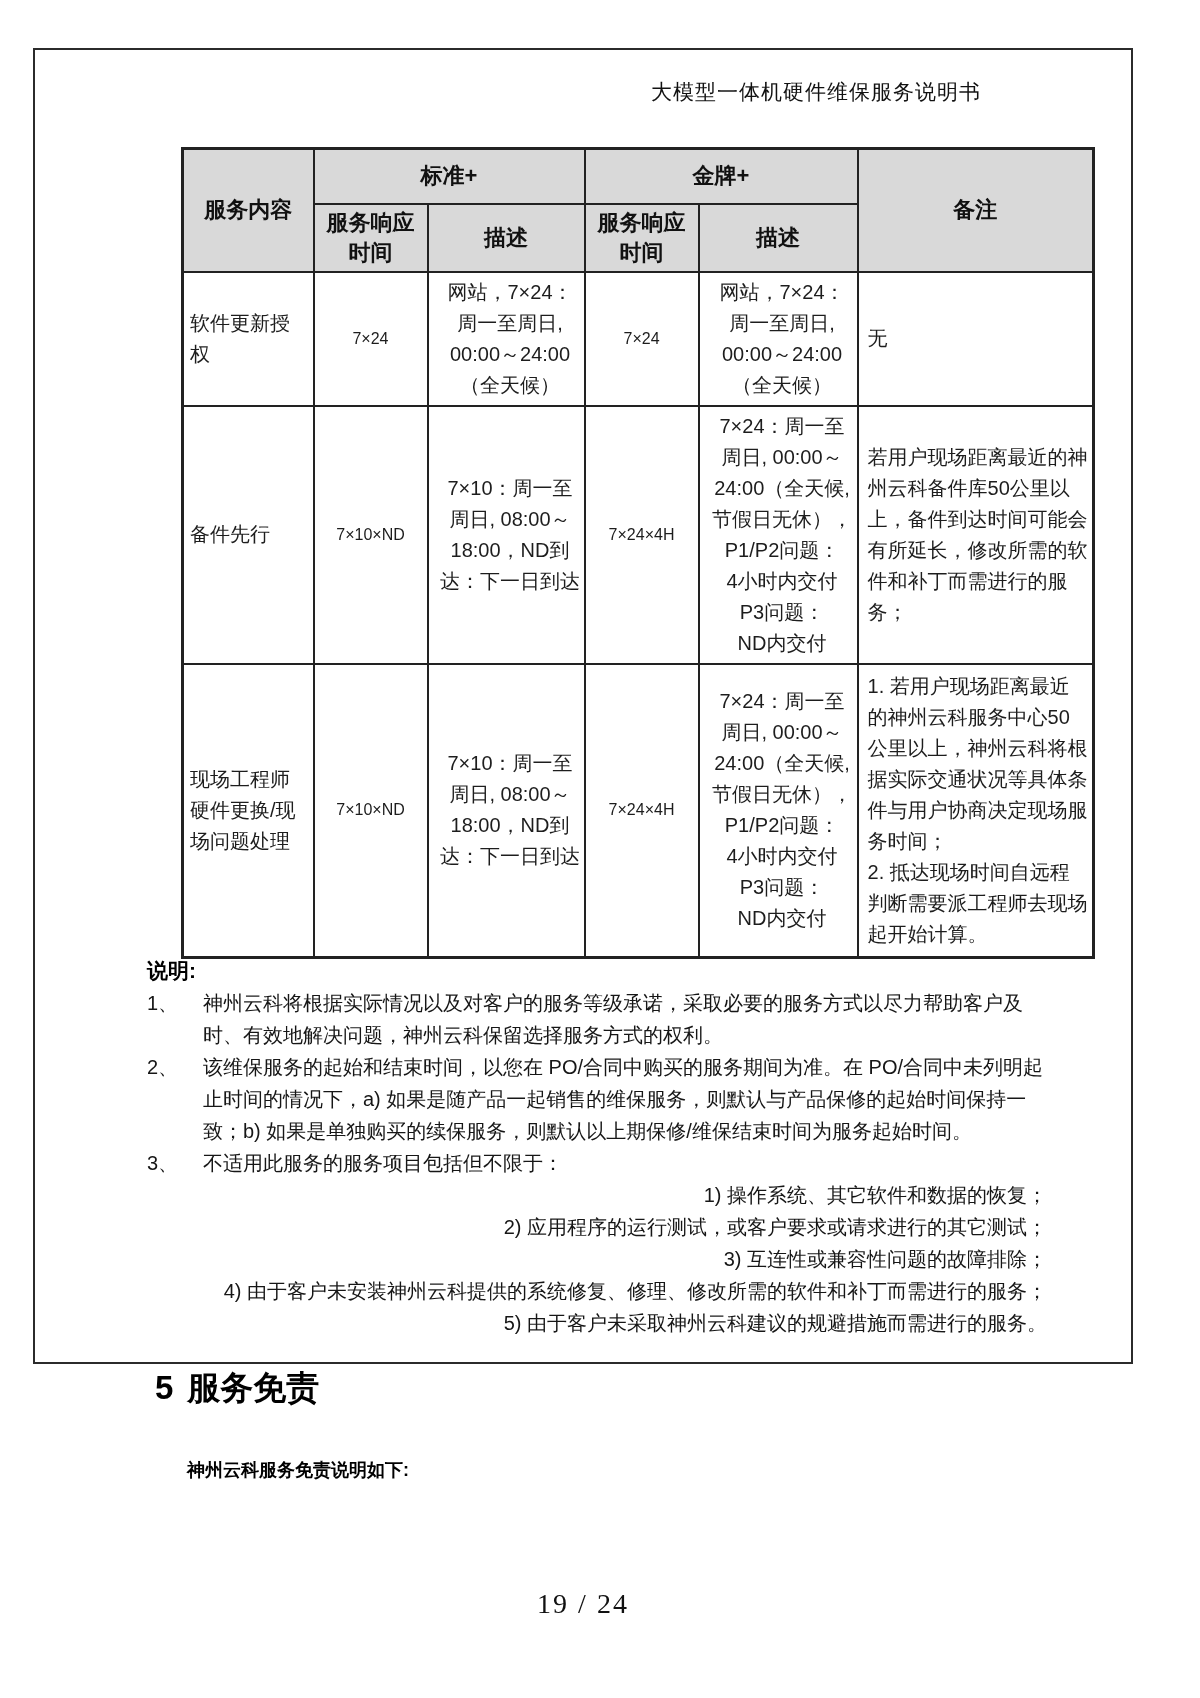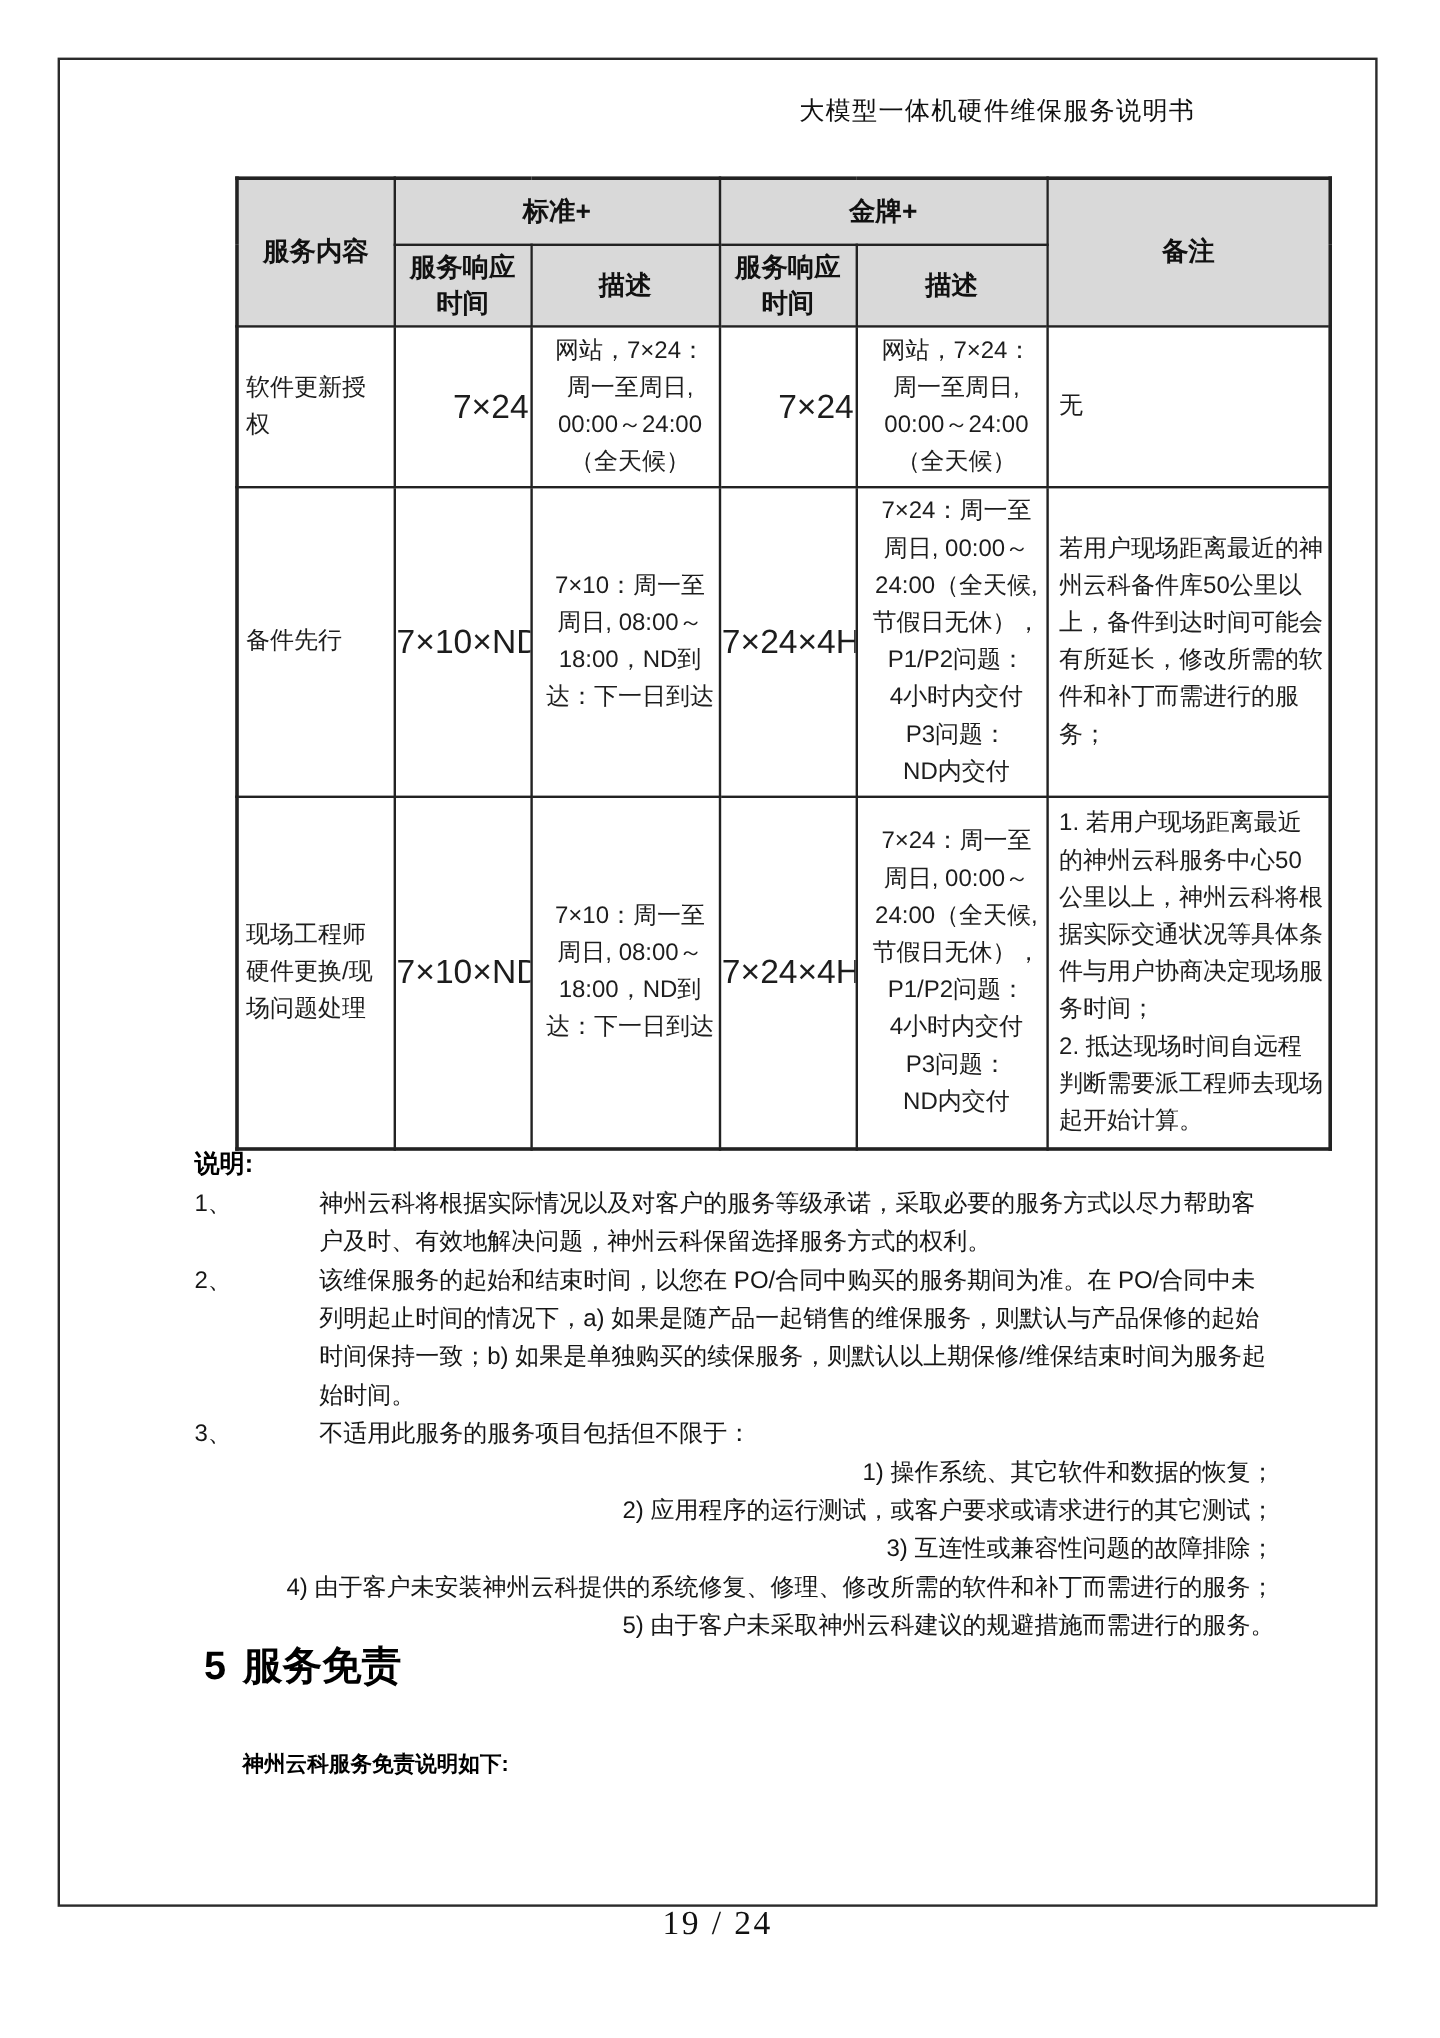--- a/index.html
+++ b/index.html
@@ -2,21 +2,21 @@
 <html><head>
 <meta charset="utf-8">
 <style>
   html,body { margin:0; padding:0; background:#ffffff; }
   .page {
     position:relative; width:1200px; height:1698px; background:#ffffff;
     font-family:"Liberation Sans","DejaVu Sans",sans-serif; color:#1d1d1d;
     overflow:hidden;
   }
   .frame {
-    position:absolute; left:48px; top:48px; width:1100px; height:1541px;
+    position:absolute; left:33px; top:48px; width:1100px; height:1316px;
     border:2px solid #2b2b2b; box-sizing:border-box;
   }
   .doc-title {
     position:absolute; top:28px; right:150px;
     font-family:"Liberation Serif","DejaVu Serif",serif;
     font-size:21px; color:#111111; letter-spacing:1px;
   }
   
   table.svc {
     position:absolute; left:146px; top:97px; width:911px;
@@ -31,30 +31,30 @@
     background:#d9d9d9; font-weight:700; font-size:22px;
     text-align:center; color:#111111;
   }
   tr.hr1 { height:55px; }
   tr.hr2 { height:68px; }
   tr.r1 { height:127px; }
   tr.r2 { height:252px; }
   tr.r3 { height:285px; }
   .preline { white-space:pre-line; }
   td.cell-service { font-size:20px; line-height:31px; text-align:left; padding:0 3px 0 6px; }
-  td.cell-time    { font-size:28px; text-align:right; }
+  td.cell-time    { font-size:16px; text-align:center; }
   td.cell-desc    { font-size:20px; line-height:31px; text-align:center; padding:4px 2px 4px 10px; white-space:pre-line; }
   td.cell-remark  { font-size:20px; line-height:31px; text-align:left; padding:6px 4px 6px 9px; white-space:pre-line; }
   th.sub { font-size:22px; line-height:30px; }
   
   .notes { position:absolute; left:112px; top:905px; width:900px; }
   .note-label { font-weight:700; font-size:21px; line-height:32px; color:#000000; }
   .note-item { display:flex; font-size:20px; line-height:32px; color:#161616; }
   .note-num { width:56px; flex:none; }
-  .note-text { flex:1;margin-left:48px; }
+  .note-text { flex:1; }
   .subnotes { margin-left:56px;text-align:right; }
   .subnote { font-size:20px; line-height:32px; color:#161616; }
   
   .section-heading {
     position:absolute; left:120px; top:1318px; margin:0;
     font-size:33px; font-weight:700; color:#000000; line-height:40px;
   }
   .section-heading .sec-num { margin-right:14px; }
   .section-subline {
     position:absolute; left:152px; top:1408px;

